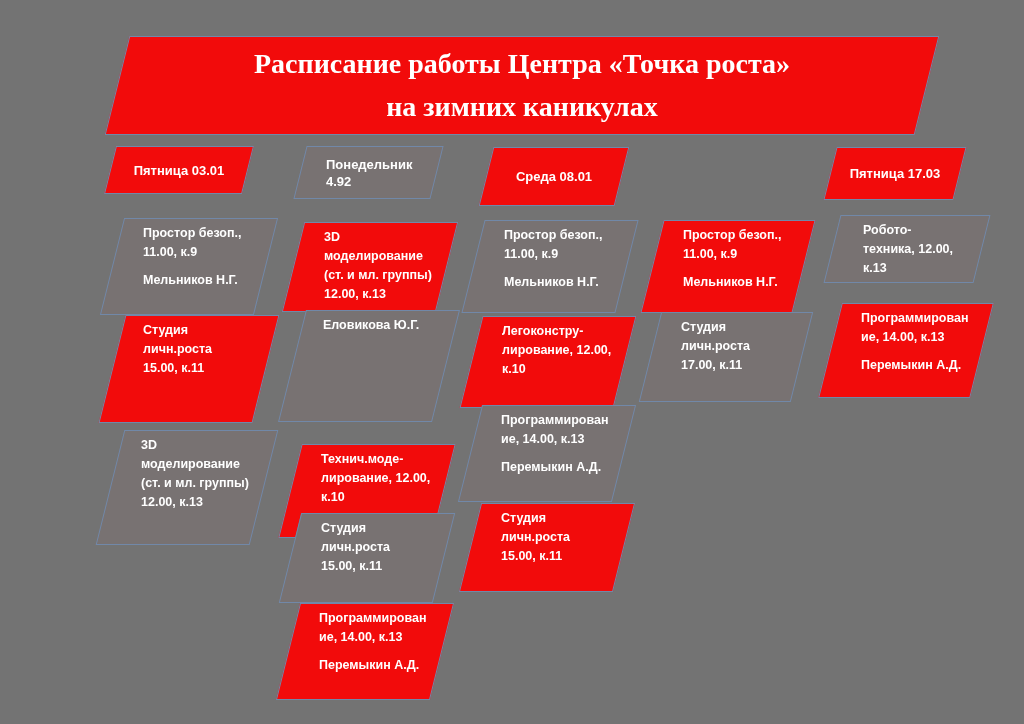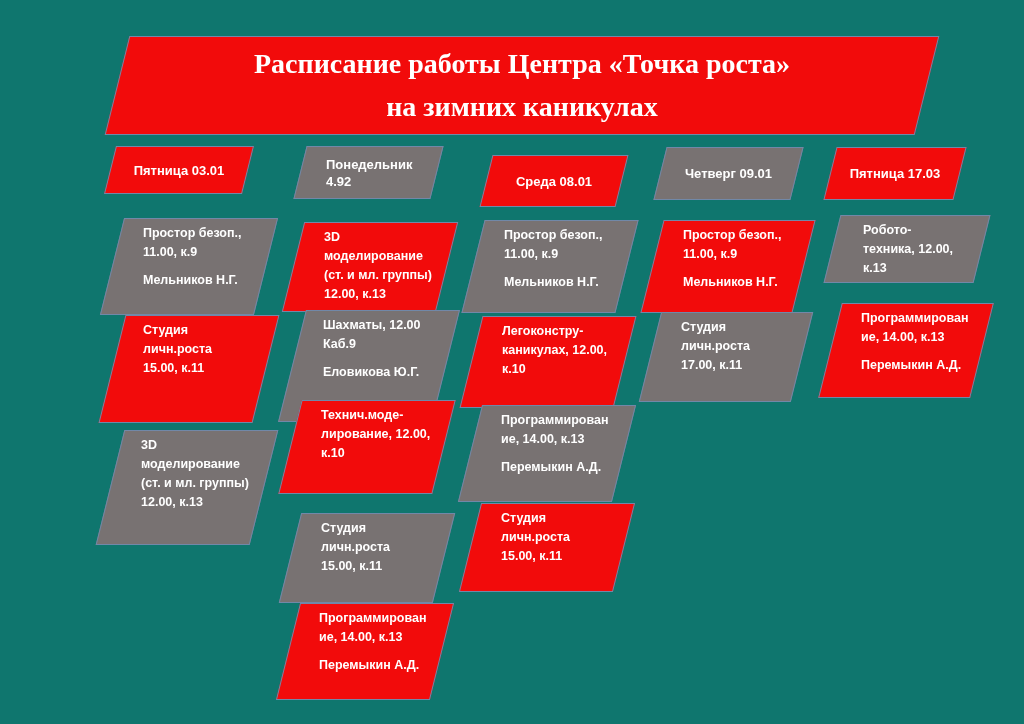--- a/index.html
+++ b/index.html
@@ -1,20 +1,20 @@
 <!DOCTYPE html>
 <html style="--red: #f20b0b; --gray: #787272; --border: #7188a8;"><head>
 <meta charset="utf-8">
 <style>
   html, body { margin: 0; padding: 0; background: #ffffff; }
   .canvas {
     position: relative;
     width: 1024px;
     height: 724px;
-    background: #0f766e;
+    background: #737373;
     overflow: hidden;
     font-family: "Liberation Sans", sans-serif;
   }
   
   .shape { position: absolute; z-index: 0; }
   .shape::before {
     content: "";
     position: absolute;
     inset: 0;
     transform: skewX(-14deg);
@@ -79,22 +79,21 @@
 <div class="canvas">
 
   <div class="shape red banner" style="left:117px; top:36px; width:810px; height:99px;">
     <div>Расписание работы Центра «Точка роста»</div>
     <div>на зимних каникулах</div>
   </div>
 
   <div class="shape red day" style="left:110px; top:146px; width:138px; height:48px;">Пятница 03.01</div>
   <div class="shape gray day left-align" style="left:300px; top:146px; width:137px; height:53px;">Понедельник
 4.92</div>
-  <div class="shape red day" style="left:486px; top:155px; width:136px; height:52px;text-align:center;">Среда  08.01</div>
-  <div class="shape gray day" style="left:660px; top:147px; width:137px; height:53px;">Четверг 09.01</div>
+  <div class="shape red day" style="left:486px; top:147px; width:136px; height:59px;text-align:center;">Среда  08.01</div>
   <div class="shape red day" style="left:830px; top:147px; width:130px; height:53px;">Пятница 17.03</div>
 
   <div class="shape gray card" style="left:112px; top:218px; width:154px; height:97px;">
     <div class="p">Простор безоп.,
 11.00, к.9</div>
     <div class="p">Мельников Н.Г.</div>
   </div>
   <div class="shape red card" style="left:112px; top:315px; width:154px; height:108px;">
     <div class="p">Студия
 личн.роста
@@ -107,25 +106,23 @@
 12.00, к.13</div>
   </div>
 
   <div class="shape red card" style="left:293px; top:222px; width:154px; height:90px;">
     <div class="p">3D
 моделирование
 (ст. и мл. группы)
 12.00, к.13</div>
   </div>
   <div class="shape gray card" style="left:292px; top:310px; width:154px; height:112px;">
-    <div class="p">Шахматы, 12.00
-Каб.9</div>
     <div class="p">Еловикова Ю.Г.</div>
   </div>
-  <div class="shape red card" style="left:290px; top:400px; width:154px; height:94px;">
+  <div class="shape red card" style="left:290px; top:444px; width:154px; height:94px;">
     <div class="p">Технич.моде-
 лирование, 12.00,
 к.10</div>
   </div>
   <div class="shape gray card" style="left:290px; top:513px; width:154px; height:90px;">
     <div class="p">Студия
 личн.роста
 15.00, к.11</div>
   </div>
   <div class="shape red card" style="left:288px; top:603px; width:154px; height:97px;">
@@ -134,21 +131,21 @@
     <div class="p">Перемыкин А.Д.</div>
   </div>
 
   <div class="shape gray card" style="left:473px; top:220px; width:154px; height:93px;">
     <div class="p">Простор безоп.,
 11.00, к.9</div>
     <div class="p">Мельников Н.Г.</div>
   </div>
   <div class="shape red card" style="left:471px; top:316px; width:154px; height:92px;">
     <div class="p">Легоконстру-
-каникулах, 12.00,
+лирование, 12.00,
 к.10</div>
   </div>
   <div class="shape gray card" style="left:470px; top:405px; width:154px; height:97px;">
     <div class="p">Программирован
 ие, 14.00, к.13</div>
     <div class="p">Перемыкин А.Д.</div>
   </div>
   <div class="shape red card" style="left:470px; top:503px; width:154px; height:89px;">
     <div class="p">Студия
 личн.роста

